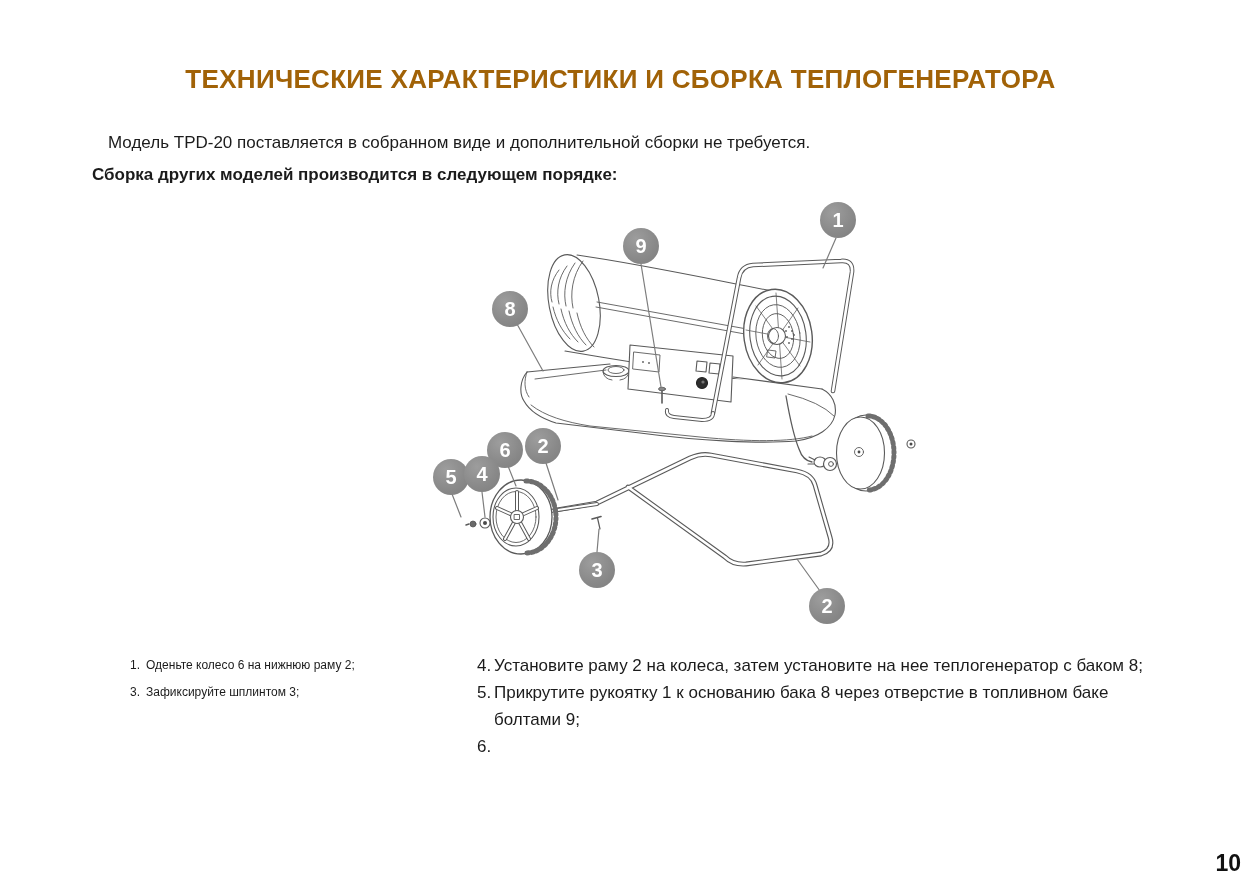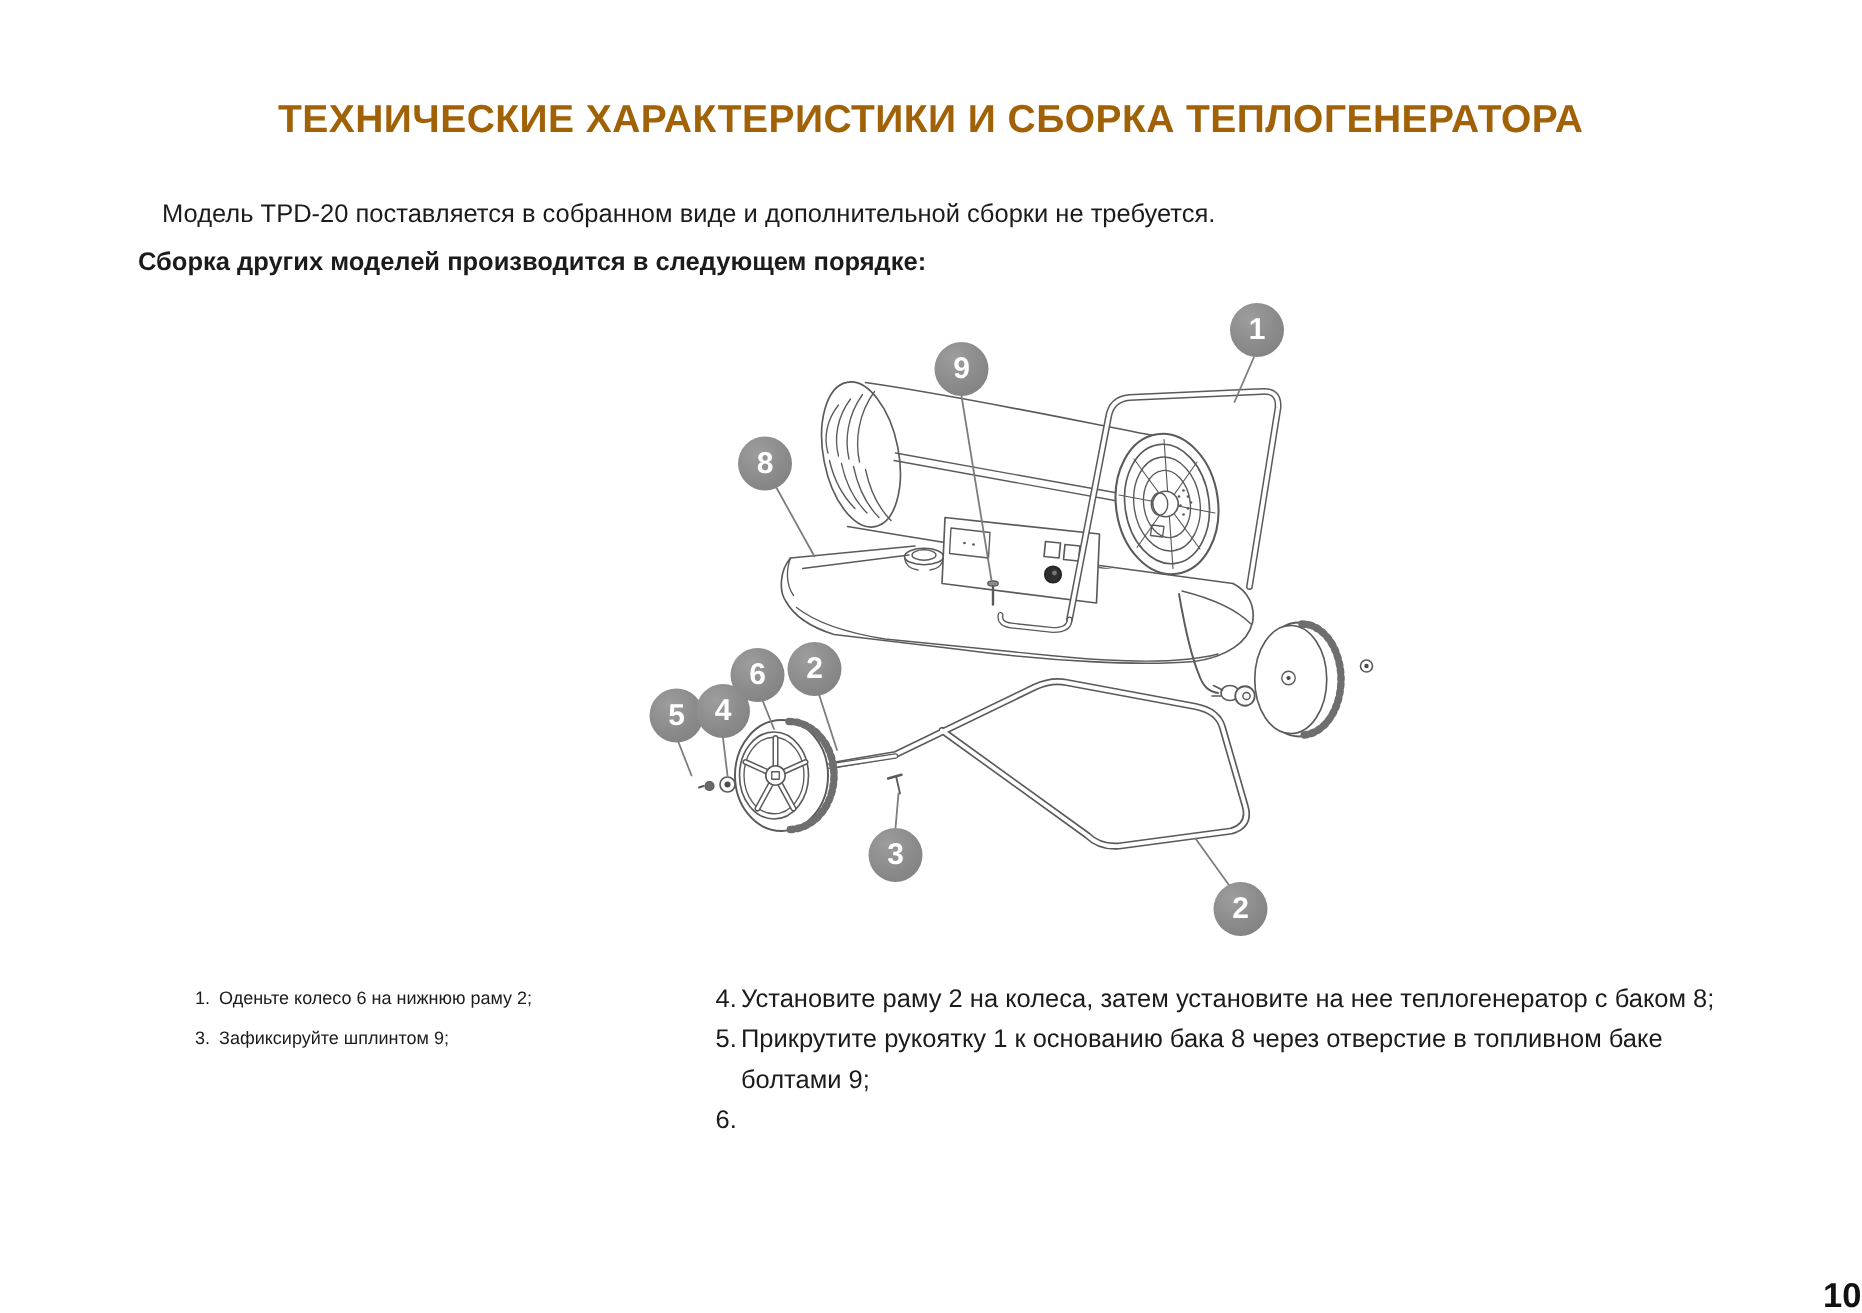--- a/index.html
+++ b/index.html
@@ -170,21 +170,21 @@
 <div class="badge" style="left:433px;top:459px;">5</div>
 <div class="badge" style="left:464px;top:456px;">4</div>
 <div class="badge" style="left:579px;top:552px;">3</div>
 <div class="badge" style="left:809px;top:588px;">2</div>
 
 <div class="instr-left">
   <div class="row">
     <span class="num">1.</span><span>Оденьте колесо 6 на нижнюю раму 2;</span>
   </div>
   <div class="row">
-    <span class="num">3.</span><span>Зафиксируйте шплинтом 9;</span>
+    <span class="num">3.</span><span>Зафиксируйте шплинтом 3;</span>
   </div>
 </div>
 
 <div class="instr-right">
   <div class="row">
     <span class="rnum">4.</span>
     <span>Установите раму 2 на колеса, затем установите на нее теплогенератор с баком 8;</span>
   </div>
   <div class="row">
     <span class="rnum">5.</span>

